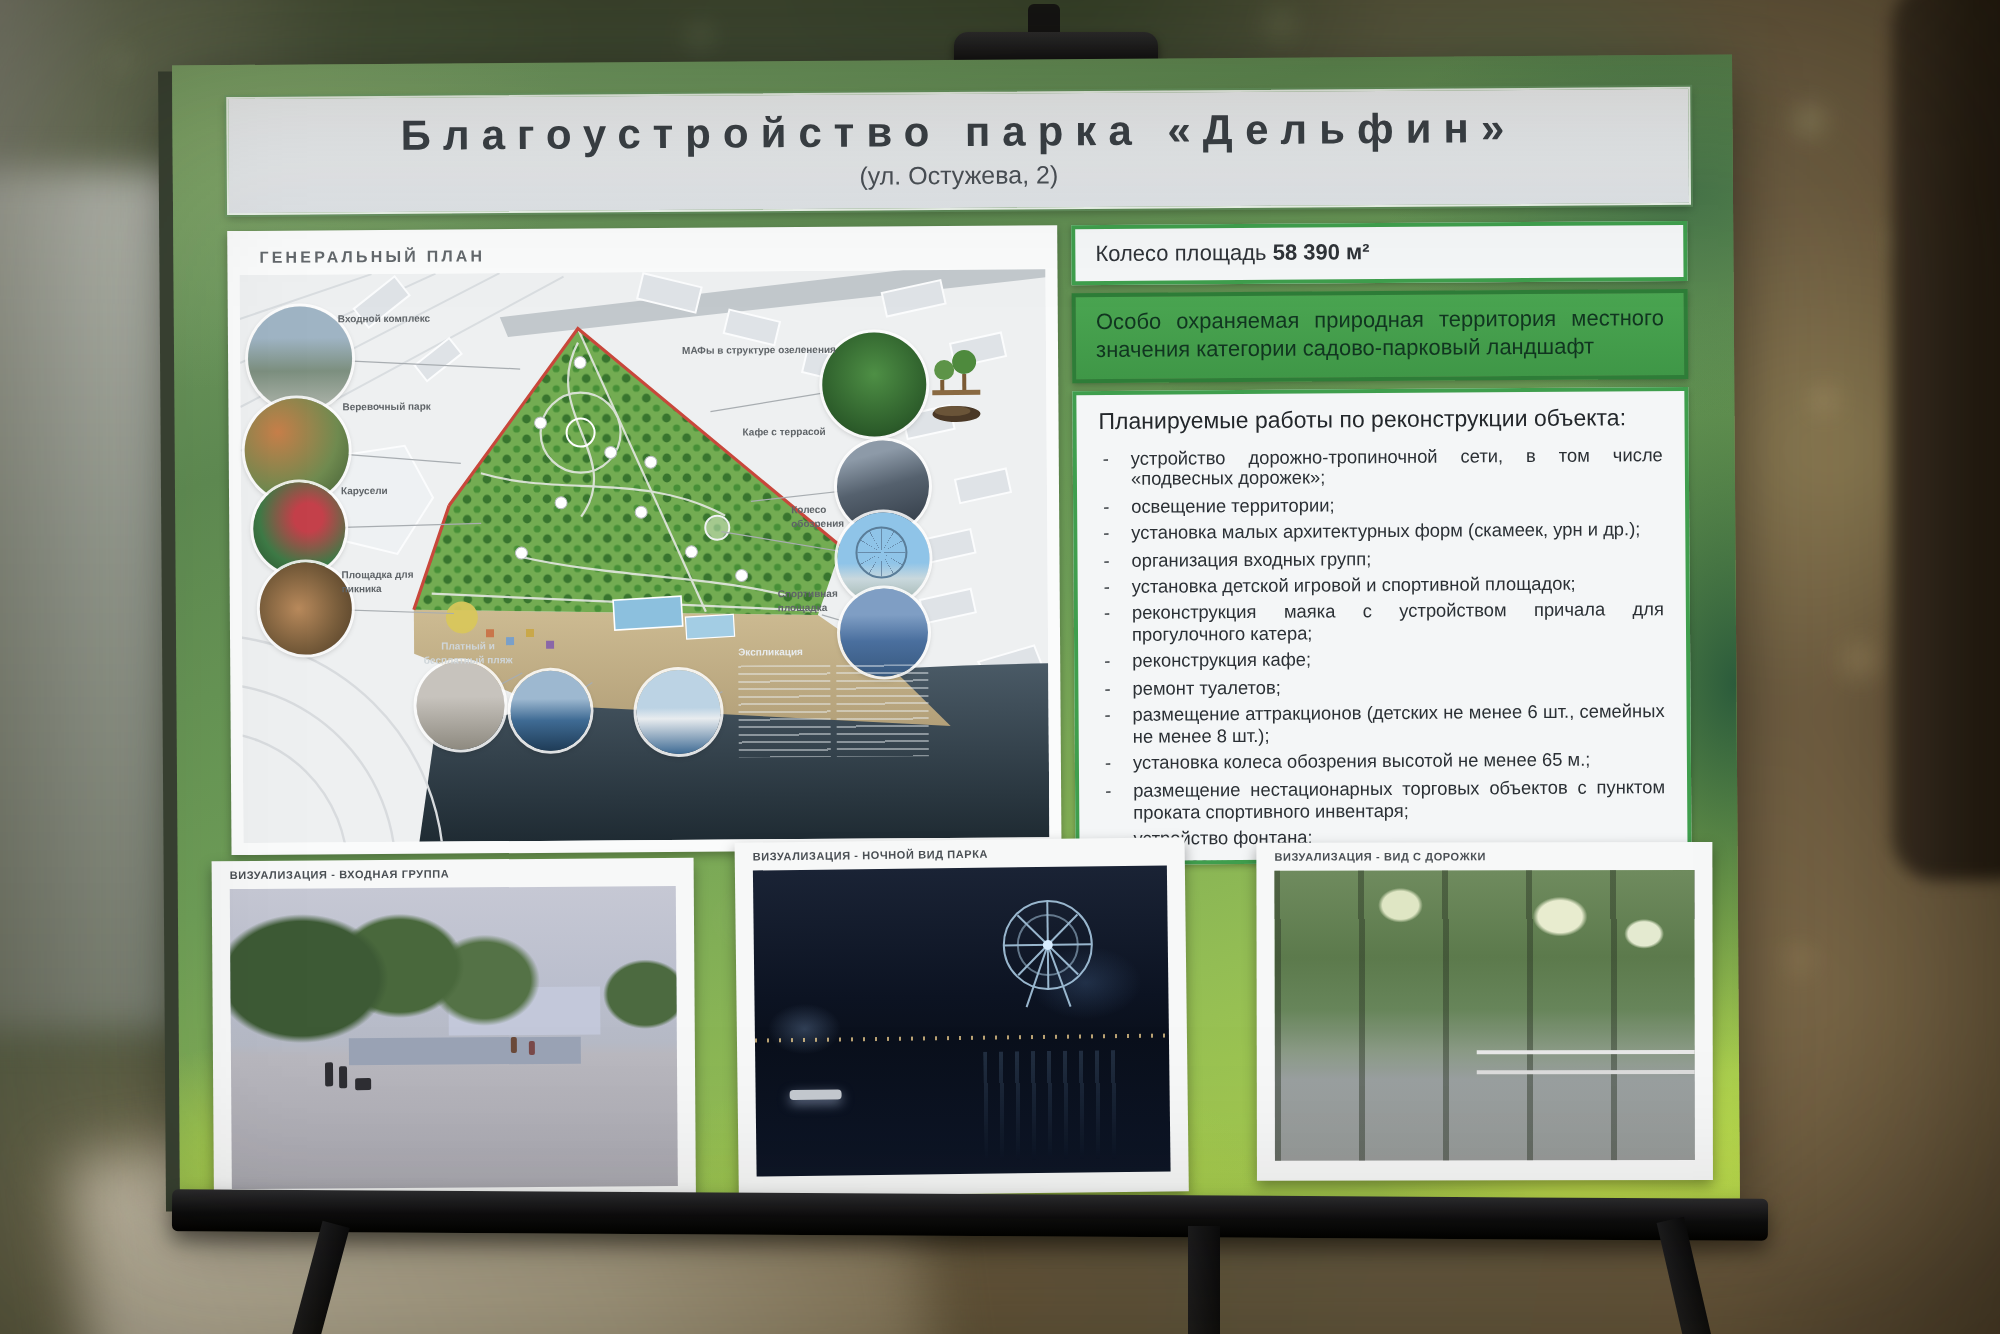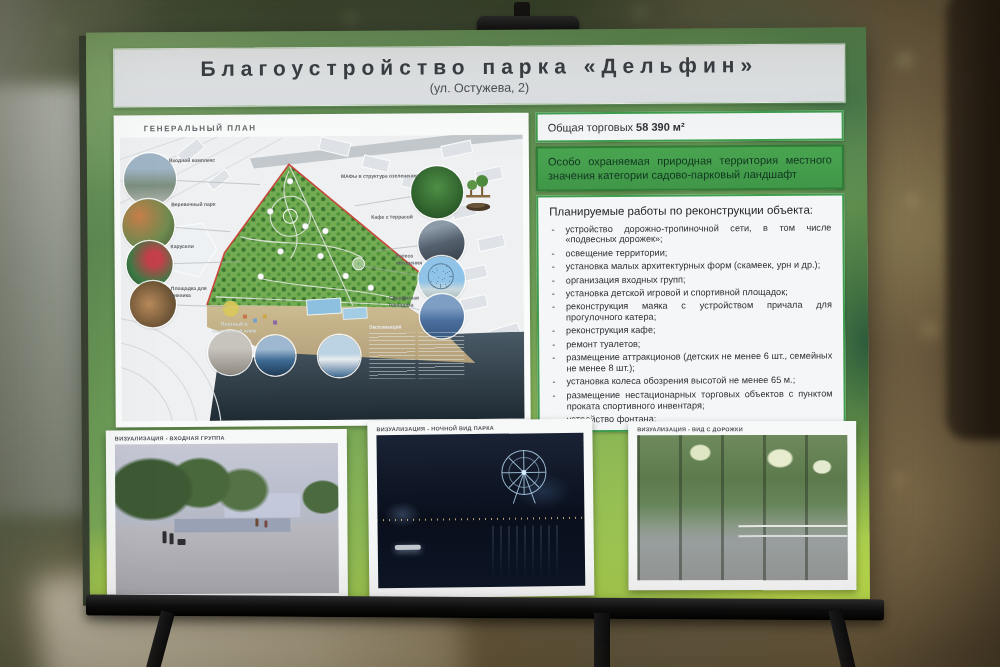--- a/index.html
+++ b/index.html
@@ -76,21 +76,21 @@
   .titlebar{left:27px;top:16px;width:730px;height:57px;
     background:linear-gradient(180deg,#eef0f2,#dfe3e6);
     border:1px solid #e9f1e8;box-shadow:0 0 0 1px rgba(110,160,110,.5),0 2px 4px rgba(0,0,0,.25);}
   .title{margin-top:8px;text-align:center;font-size:21px;font-weight:bold;
     letter-spacing:6px;color:#3a4046;}
   .subtitle{text-align:center;font-size:12.5px;color:#4a5056;margin-top:2px;}
 
   
   .plan{left:27px;top:83px;width:415px;height:312px;background:#fafbfb;
     box-shadow:0 2px 5px rgba(0,0,0,.3);}
-  .plan-header{left:30px;top:9px;font-size:8px;font-weight:bold;letter-spacing:1.6px;color:#63686c;}
+  .plan-header{left:16px;top:9px;font-size:8px;font-weight:bold;letter-spacing:1.6px;color:#63686c;}
   .plan-map{left:6px;top:22px;width:403px;height:284px;}
   .plan-label{position:absolute;font-size:5px;line-height:1.35;font-weight:bold;color:#5f6468;}
   .lab-legend{color:#e8ecef;}
   .legend-col{position:absolute;width:46px;height:46px;opacity:.85;
     background:repeating-linear-gradient(180deg,rgba(235,240,243,.55) 0 1px,transparent 1px 3.8px);}
   .callout{position:absolute;border-radius:50%;
     box-shadow:0 0 0 1.5px rgba(255,255,255,.85),0 1px 3px rgba(0,0,0,.3);}
   .c-entrance{left:10px;top:38px;width:52px;height:52px;
     background:linear-gradient(180deg,#9fb4c4 30%,#7c8f7f 62%,#b0b6ad);}
   .c-rope{left:8px;top:84px;width:52px;height:52px;
@@ -334,21 +334,21 @@
       <div class="plan-label" style="left:274px;top:181px;width:36px">Спортивная площадка</div>
       <div class="plan-label" style="left:93px;top:206px;width:52px;text-align:center;color:#cfd6da">Платный и бесплатный пляж</div>
 
       <div class="plan-label lab-legend" style="left:254px;top:210px">Экспликация</div>
       <div class="legend-col" style="left:254px;top:219px"></div>
       <div class="legend-col" style="left:303px;top:219px"></div>
     </div>
 
     <div class="info abs">
       <div class="box box-area">
-        <span>Общая торговых</span>
+        <span>Колесо площадь</span>
         <strong>58 390 м²</strong>
       </div>
       <div class="box box-protected">Особо охраняемая природная территория местного значения категории садово-парковый ландшафт</div>
       <div class="box box-works">
         <div class="works-title">Планируемые работы по реконструкции объекта:</div>
         <ul class="works">
           <li>устройство дорожно-тропиночной сети, в том числе «подвесных дорожек»;</li>
           <li>освещение территории;</li>
           <li>установка малых архитектурных форм (скамеек, урн и др.);</li>
           <li>организация входных групп;</li>

